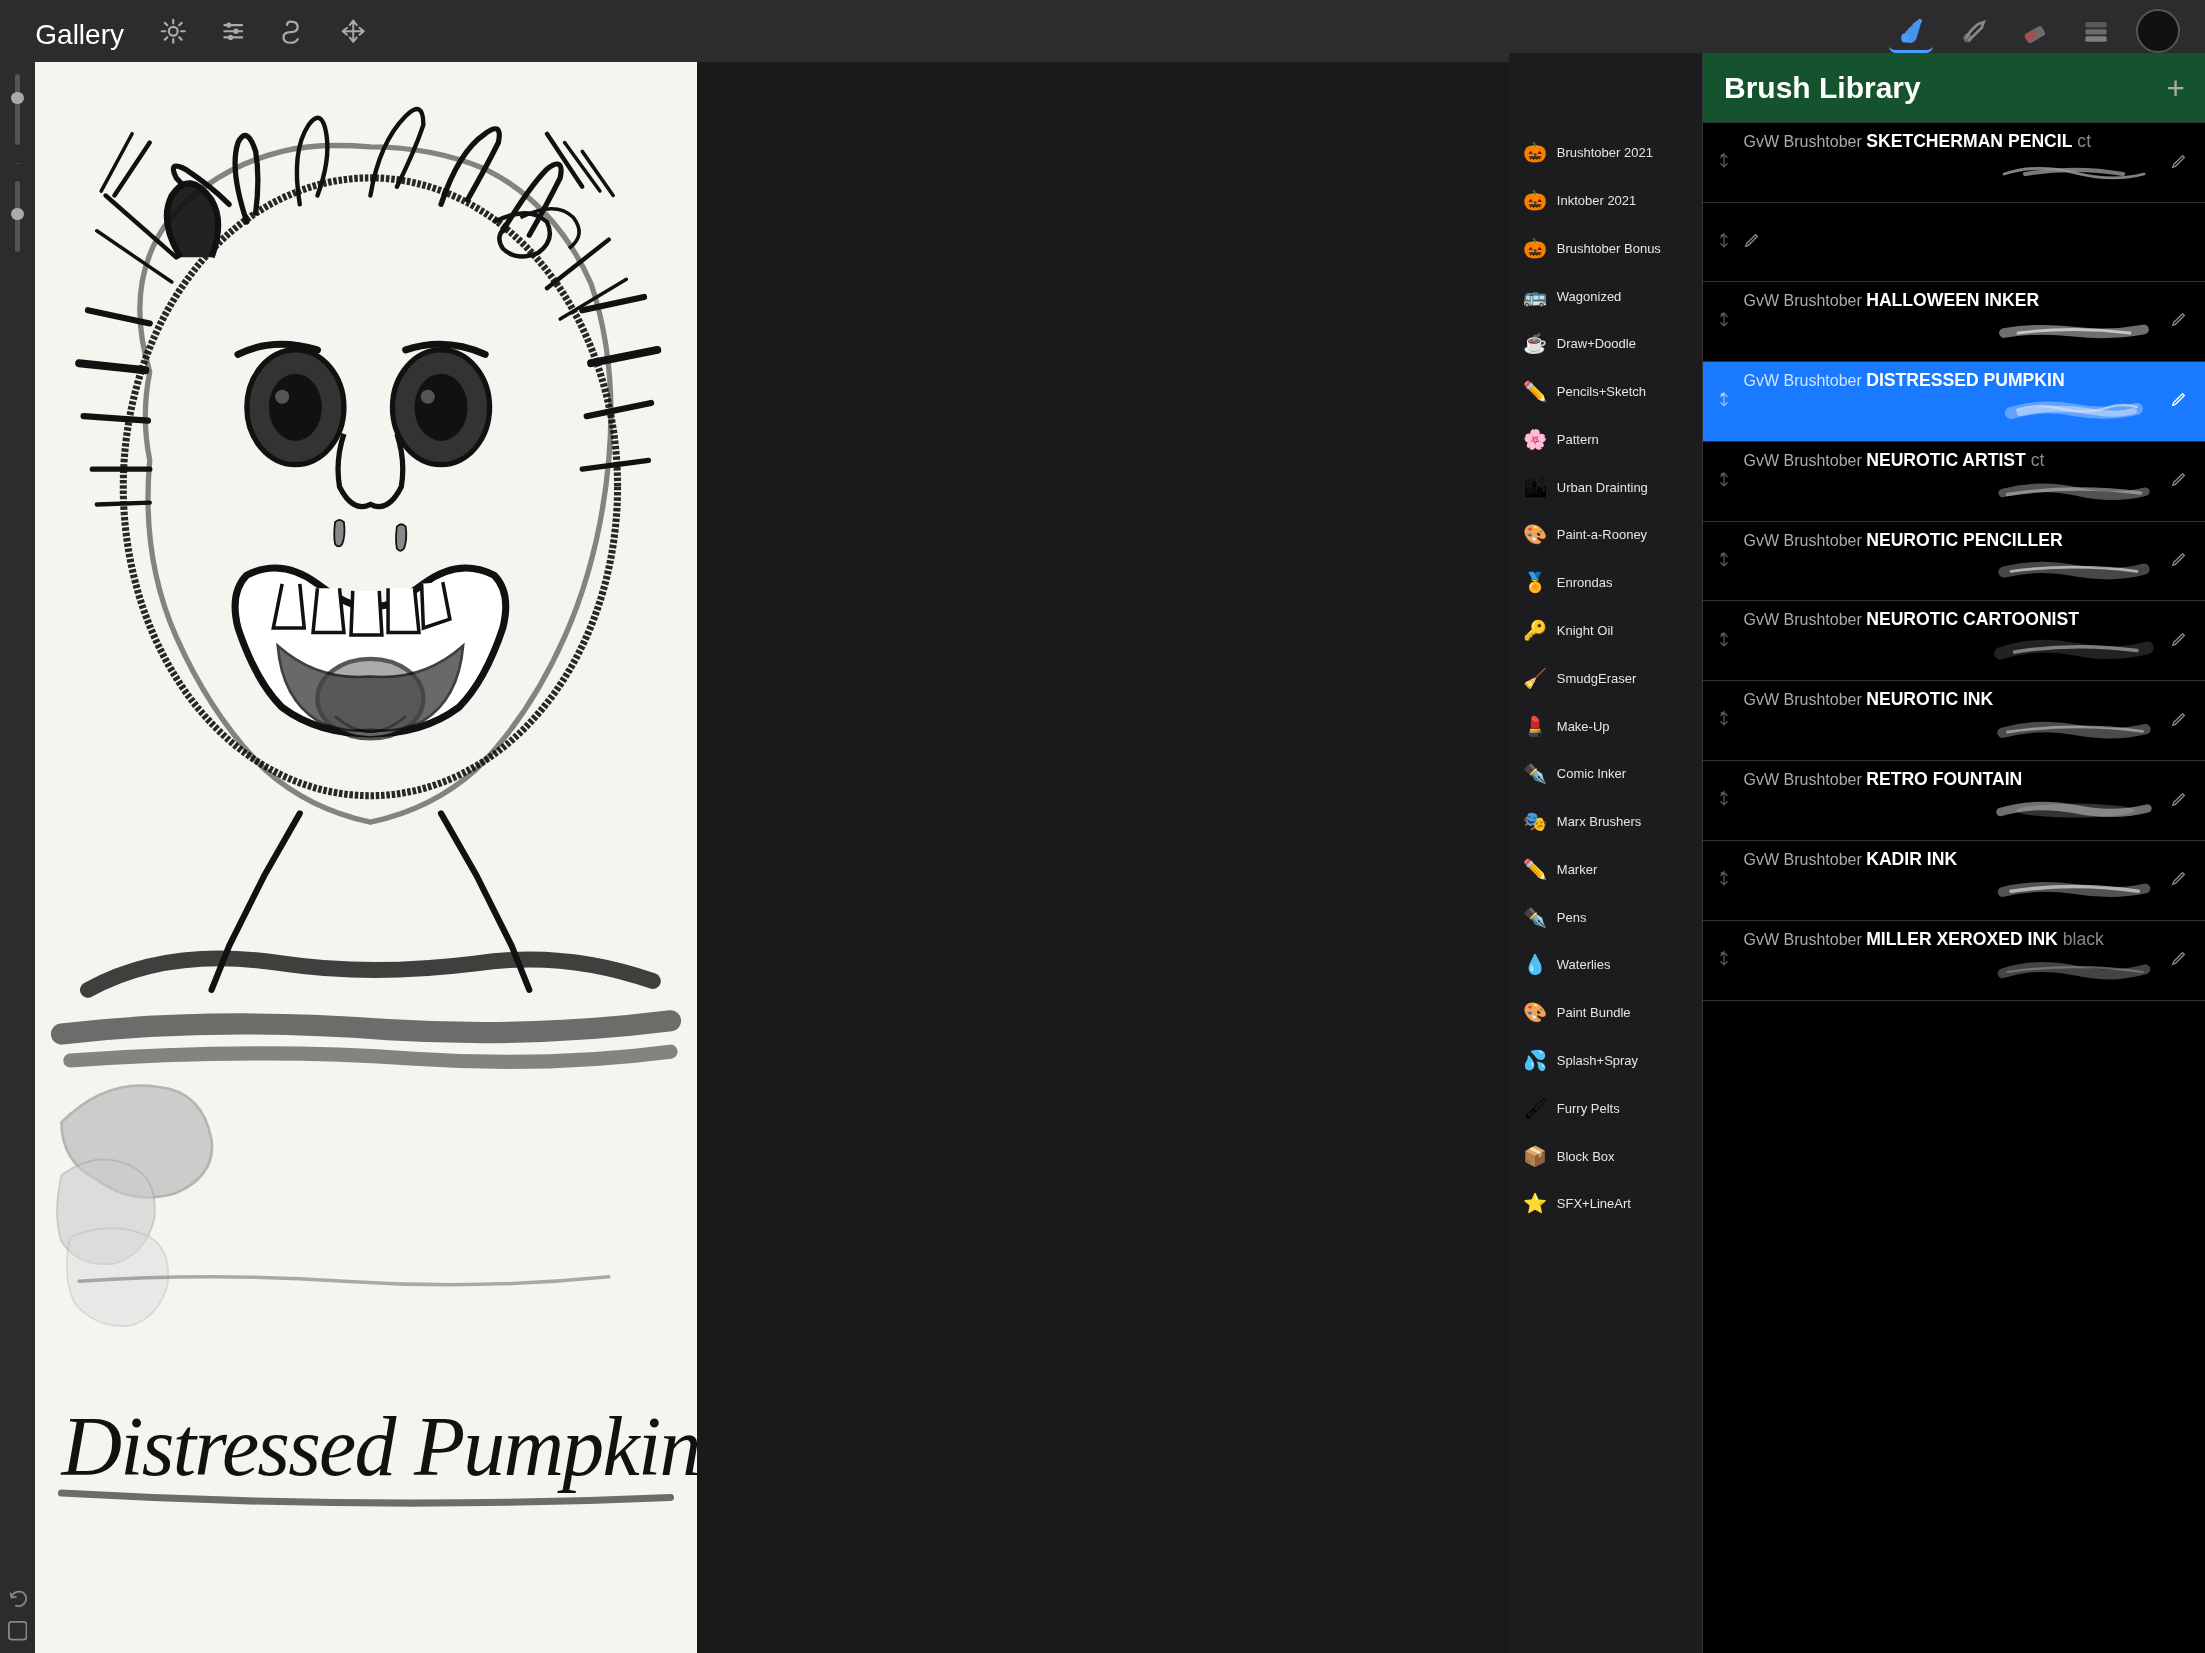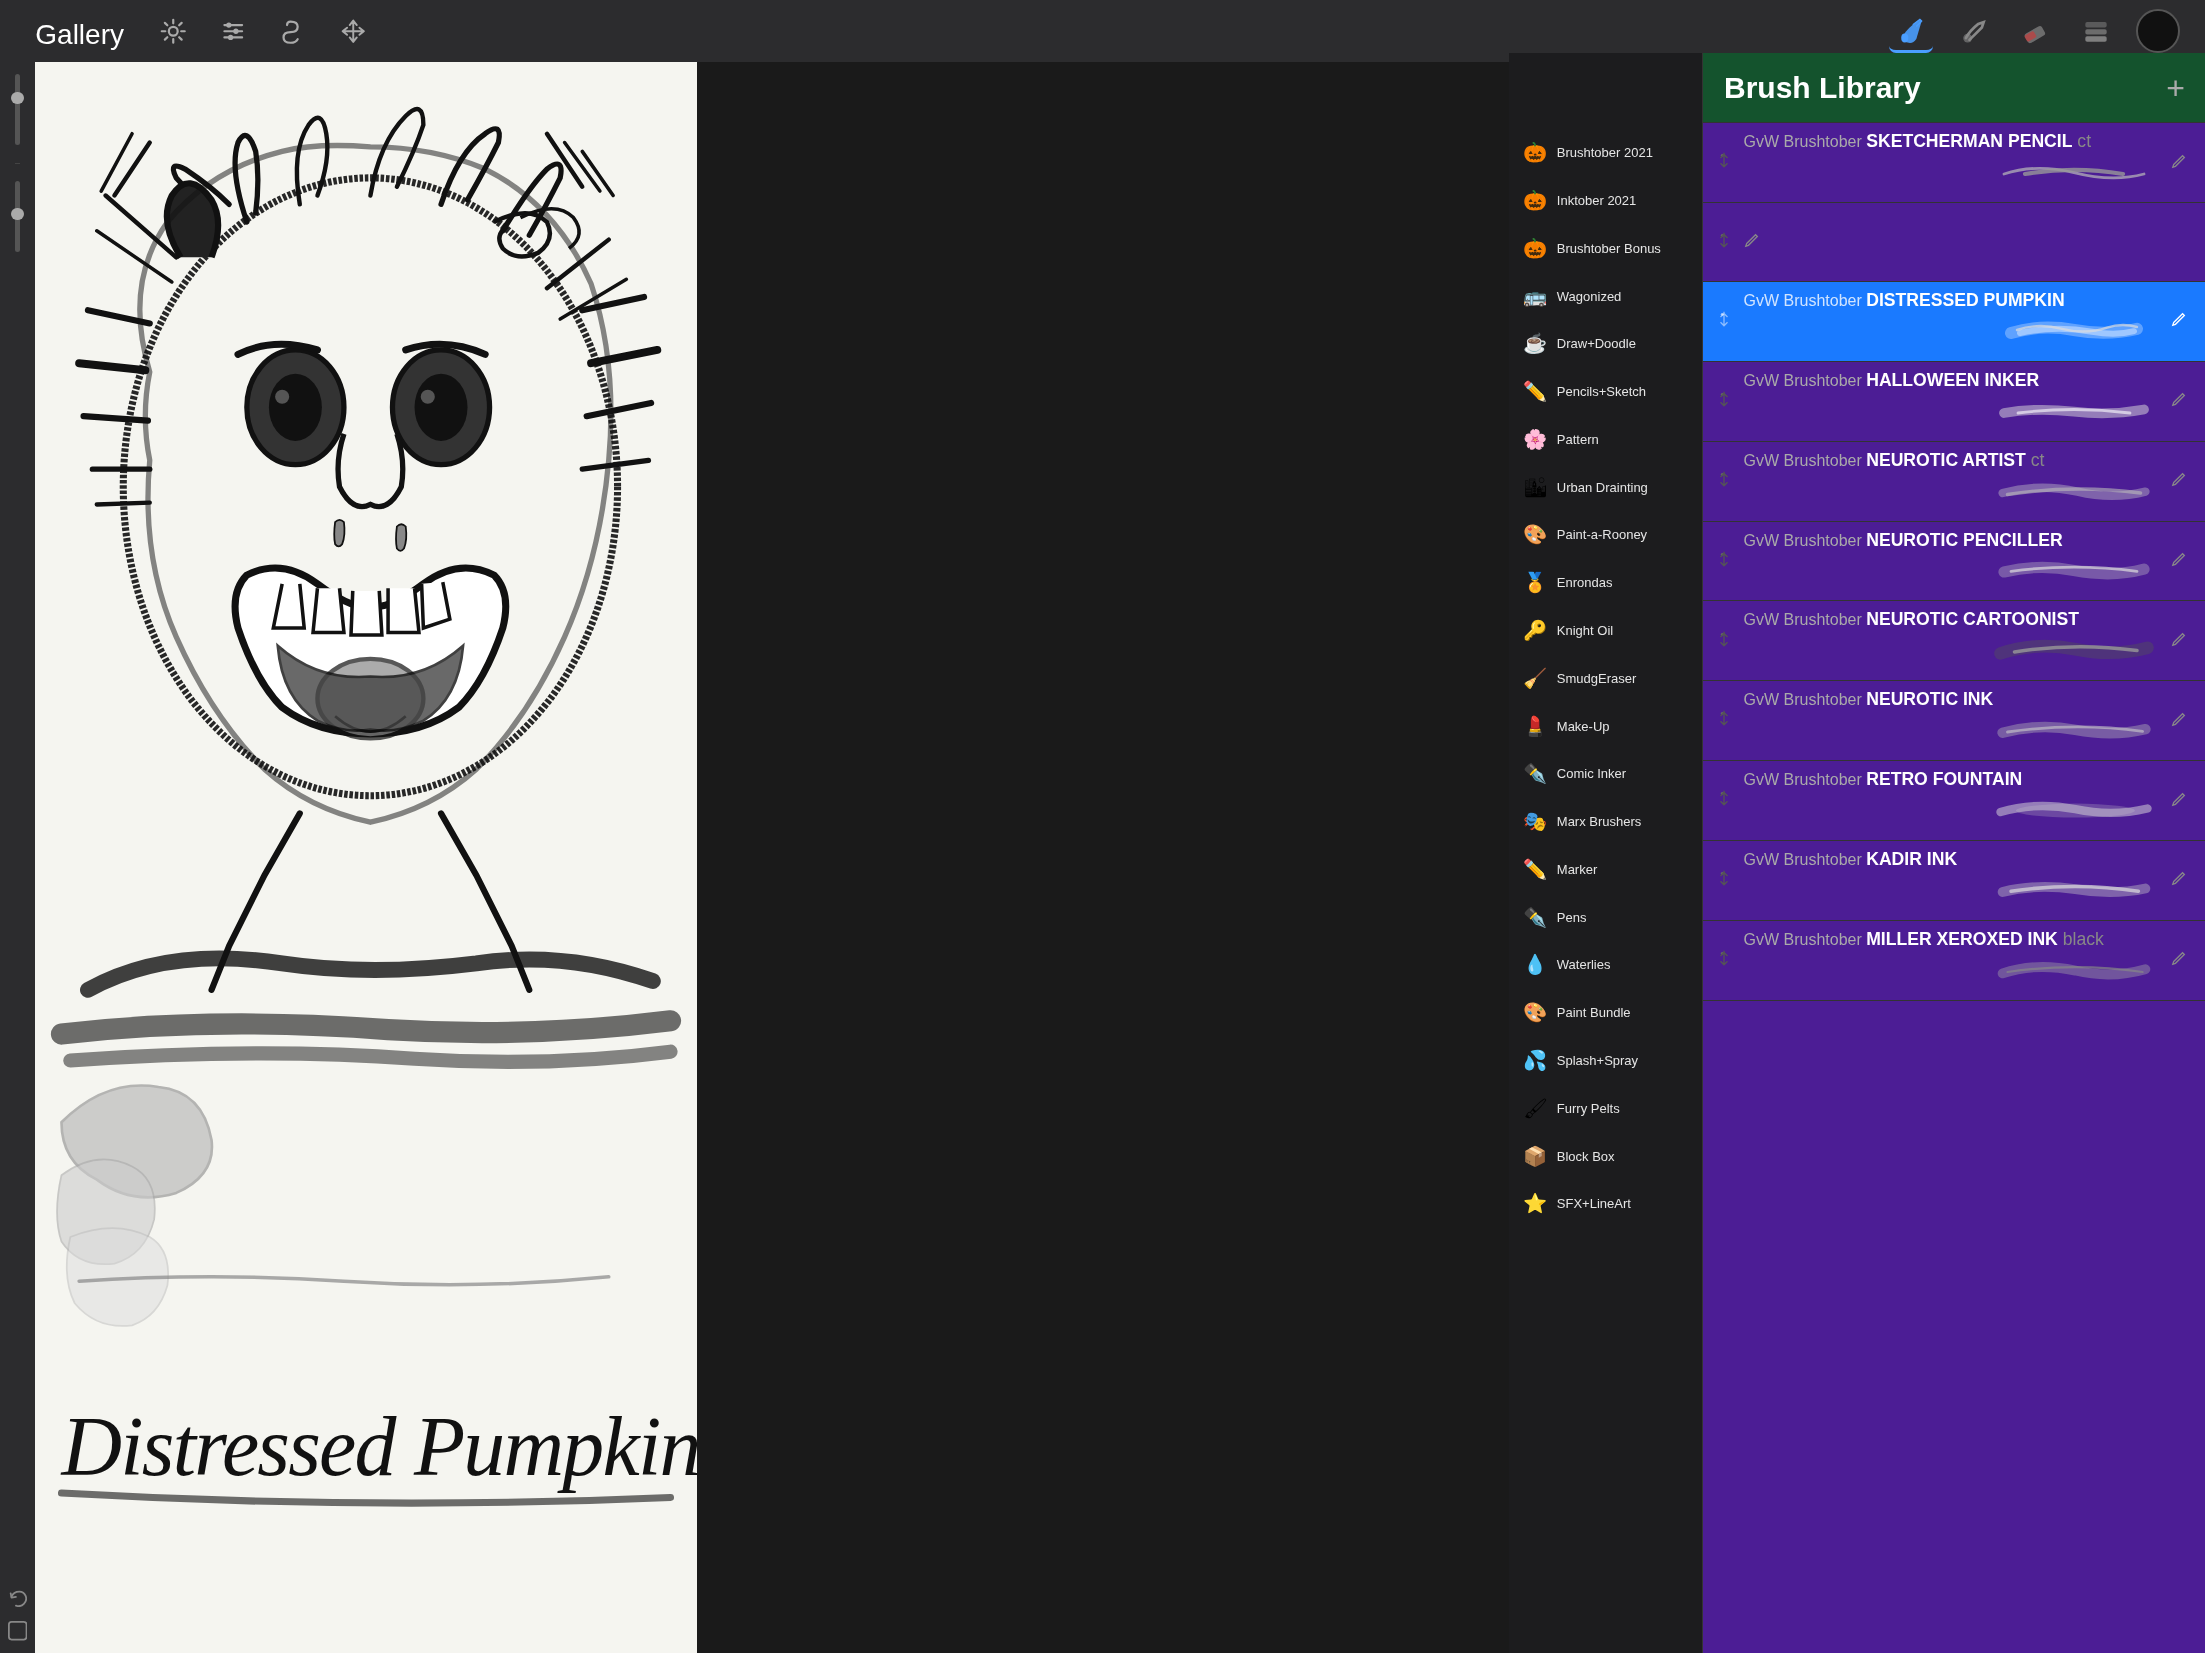--- a/index.html
+++ b/index.html
@@ -162,21 +162,21 @@
       font-size: 13px;
       color: #e5e5e5;
       white-space: nowrap;
     }
 
     
     .brush-list {
       flex: 1;
       overflow-y: auto;
       padding: 0;
-      background: #4c1d95;
+      background: #000000;
     }
     .brush-list::-webkit-scrollbar { width: 3.5px; }
     .brush-list::-webkit-scrollbar-thumb { background: #444; border-radius: 1.8px; }
 
     .brush-panel-header {
       display: flex;
       align-items: center;
       padding: 17.6px 21px;
       background: #14532d;
       position: sticky;
@@ -597,20 +597,44 @@
         <path d="M4 5 Q6 2 8 5 Q6 8 4 5Z" fill="#666"></path>
         <path d="M8 2 L8 18 M4 8 L8 4 L12 8 M4 14 L8 18 L12 14" stroke="#555" stroke-width="1.5" fill="none"></path>
       </svg>
     </div>
     <div class="brush-edit-icon">
       <svg width="16" height="16" viewBox="0 0 18 18" fill="none">
         <path d="M3 13 L13 3 L15 5 L5 15 L2 16 Z" stroke="#888" stroke-width="1.5" fill="none"></path>
       </svg>
     </div>
   </div>
+        <div class="brush-item">
+    <div class="brush-item-icon">
+      <svg width="14" height="17.6" viewBox="0 0 16 20" fill="none">
+        <path d="M4 5 Q6 2 8 5 Q6 8 4 5Z" fill="#666"></path>
+        <path d="M8 2 L8 18 M4 8 L8 4 L12 8 M4 14 L8 18 L12 14" stroke="#555" stroke-width="1.5" fill="none"></path>
+      </svg>
+    </div>
+    <div class="brush-item-content">
+      <div class="brush-item-name">
+        <span style="font-weight:400;color:#aaa;font-size:16px;">GvW Brushtober </span><span>HALLOWEEN INKER</span>
+      </div>
+      <div class="brush-preview">
+        <svg viewBox="0 0 220 60" width="194" height="53">
+                <path d="M10 30 Q55 22 110 28 Q160 34 210 25" stroke="#ddd" stroke-width="14" fill="none" stroke-linecap="round" opacity="0.5"></path>
+                <path d="M30 30 Q110 20 190 30" stroke="#fff" stroke-width="4" fill="none" stroke-linecap="round" opacity="0.6"></path>
+              </svg>
+      </div>
+    </div>
+    <div class="brush-edit-icon">
+      <svg width="16" height="16" viewBox="0 0 18 18" fill="none">
+        <path d="M3 13 L13 3 L15 5 L5 15 L2 16 Z" stroke="#888" stroke-width="1.5" fill="none"></path>
+      </svg>
+    </div>
+  </div>
         <div class="brush-item selected">
     <div class="brush-item-icon">
       <svg width="14" height="17.6" viewBox="0 0 16 20" fill="none">
         <path d="M4 5 Q6 2 8 5 Q6 8 4 5Z" fill="rgba(255,255,255,0.6)"></path>
         <path d="M8 2 L8 18 M4 8 L8 4 L12 8 M4 14 L8 18 L12 14" stroke="rgba(255,255,255,0.5)" stroke-width="1.5" fill="none"></path>
       </svg>
     </div>
     <div class="brush-item-content">
       <div class="brush-item-name selected-text">
         <span style="font-weight:400;color:rgba(255,255,255,0.8);font-size:16px;">GvW Brushtober </span><span>DISTRESSED PUMPKIN</span>
@@ -631,44 +655,20 @@
   </div>
         <div class="brush-item">
     <div class="brush-item-icon">
       <svg width="14" height="17.6" viewBox="0 0 16 20" fill="none">
         <path d="M4 5 Q6 2 8 5 Q6 8 4 5Z" fill="#666"></path>
         <path d="M8 2 L8 18 M4 8 L8 4 L12 8 M4 14 L8 18 L12 14" stroke="#555" stroke-width="1.5" fill="none"></path>
       </svg>
     </div>
     <div class="brush-item-content">
       <div class="brush-item-name">
-        <span style="font-weight:400;color:#aaa;font-size:16px;">GvW Brushtober </span><span>HALLOWEEN INKER</span>
-      </div>
-      <div class="brush-preview">
-        <svg viewBox="0 0 220 60" width="194" height="53">
-                <path d="M10 30 Q55 22 110 28 Q160 34 210 25" stroke="#ddd" stroke-width="14" fill="none" stroke-linecap="round" opacity="0.5"></path>
-                <path d="M30 30 Q110 20 190 30" stroke="#fff" stroke-width="4" fill="none" stroke-linecap="round" opacity="0.6"></path>
-              </svg>
-      </div>
-    </div>
-    <div class="brush-edit-icon">
-      <svg width="16" height="16" viewBox="0 0 18 18" fill="none">
-        <path d="M3 13 L13 3 L15 5 L5 15 L2 16 Z" stroke="#888" stroke-width="1.5" fill="none"></path>
-      </svg>
-    </div>
-  </div>
-        <div class="brush-item">
-    <div class="brush-item-icon">
-      <svg width="14" height="17.6" viewBox="0 0 16 20" fill="none">
-        <path d="M4 5 Q6 2 8 5 Q6 8 4 5Z" fill="#666"></path>
-        <path d="M8 2 L8 18 M4 8 L8 4 L12 8 M4 14 L8 18 L12 14" stroke="#555" stroke-width="1.5" fill="none"></path>
-      </svg>
-    </div>
-    <div class="brush-item-content">
-      <div class="brush-item-name">
         <span style="font-weight:400;color:#aaa;font-size:16px;">GvW Brushtober </span><span>NEUROTIC ARTIST</span><span style="font-weight:400;color:#888;"> ct</span>
       </div>
       <div class="brush-preview">
         <svg viewBox="0 0 220 60" width="194" height="53">
                 <path d="M8 30 Q60 16 115 28 Q165 40 212 28" stroke="#ccc" stroke-width="12" fill="none" stroke-linecap="round" opacity="0.4"></path>
                 <path d="M15 32 Q110 18 205 30" stroke="#bbb" stroke-width="5" fill="none" stroke-linecap="round" opacity="0.6"></path>
               </svg>
       </div>
     </div>
     <div class="brush-edit-icon">

